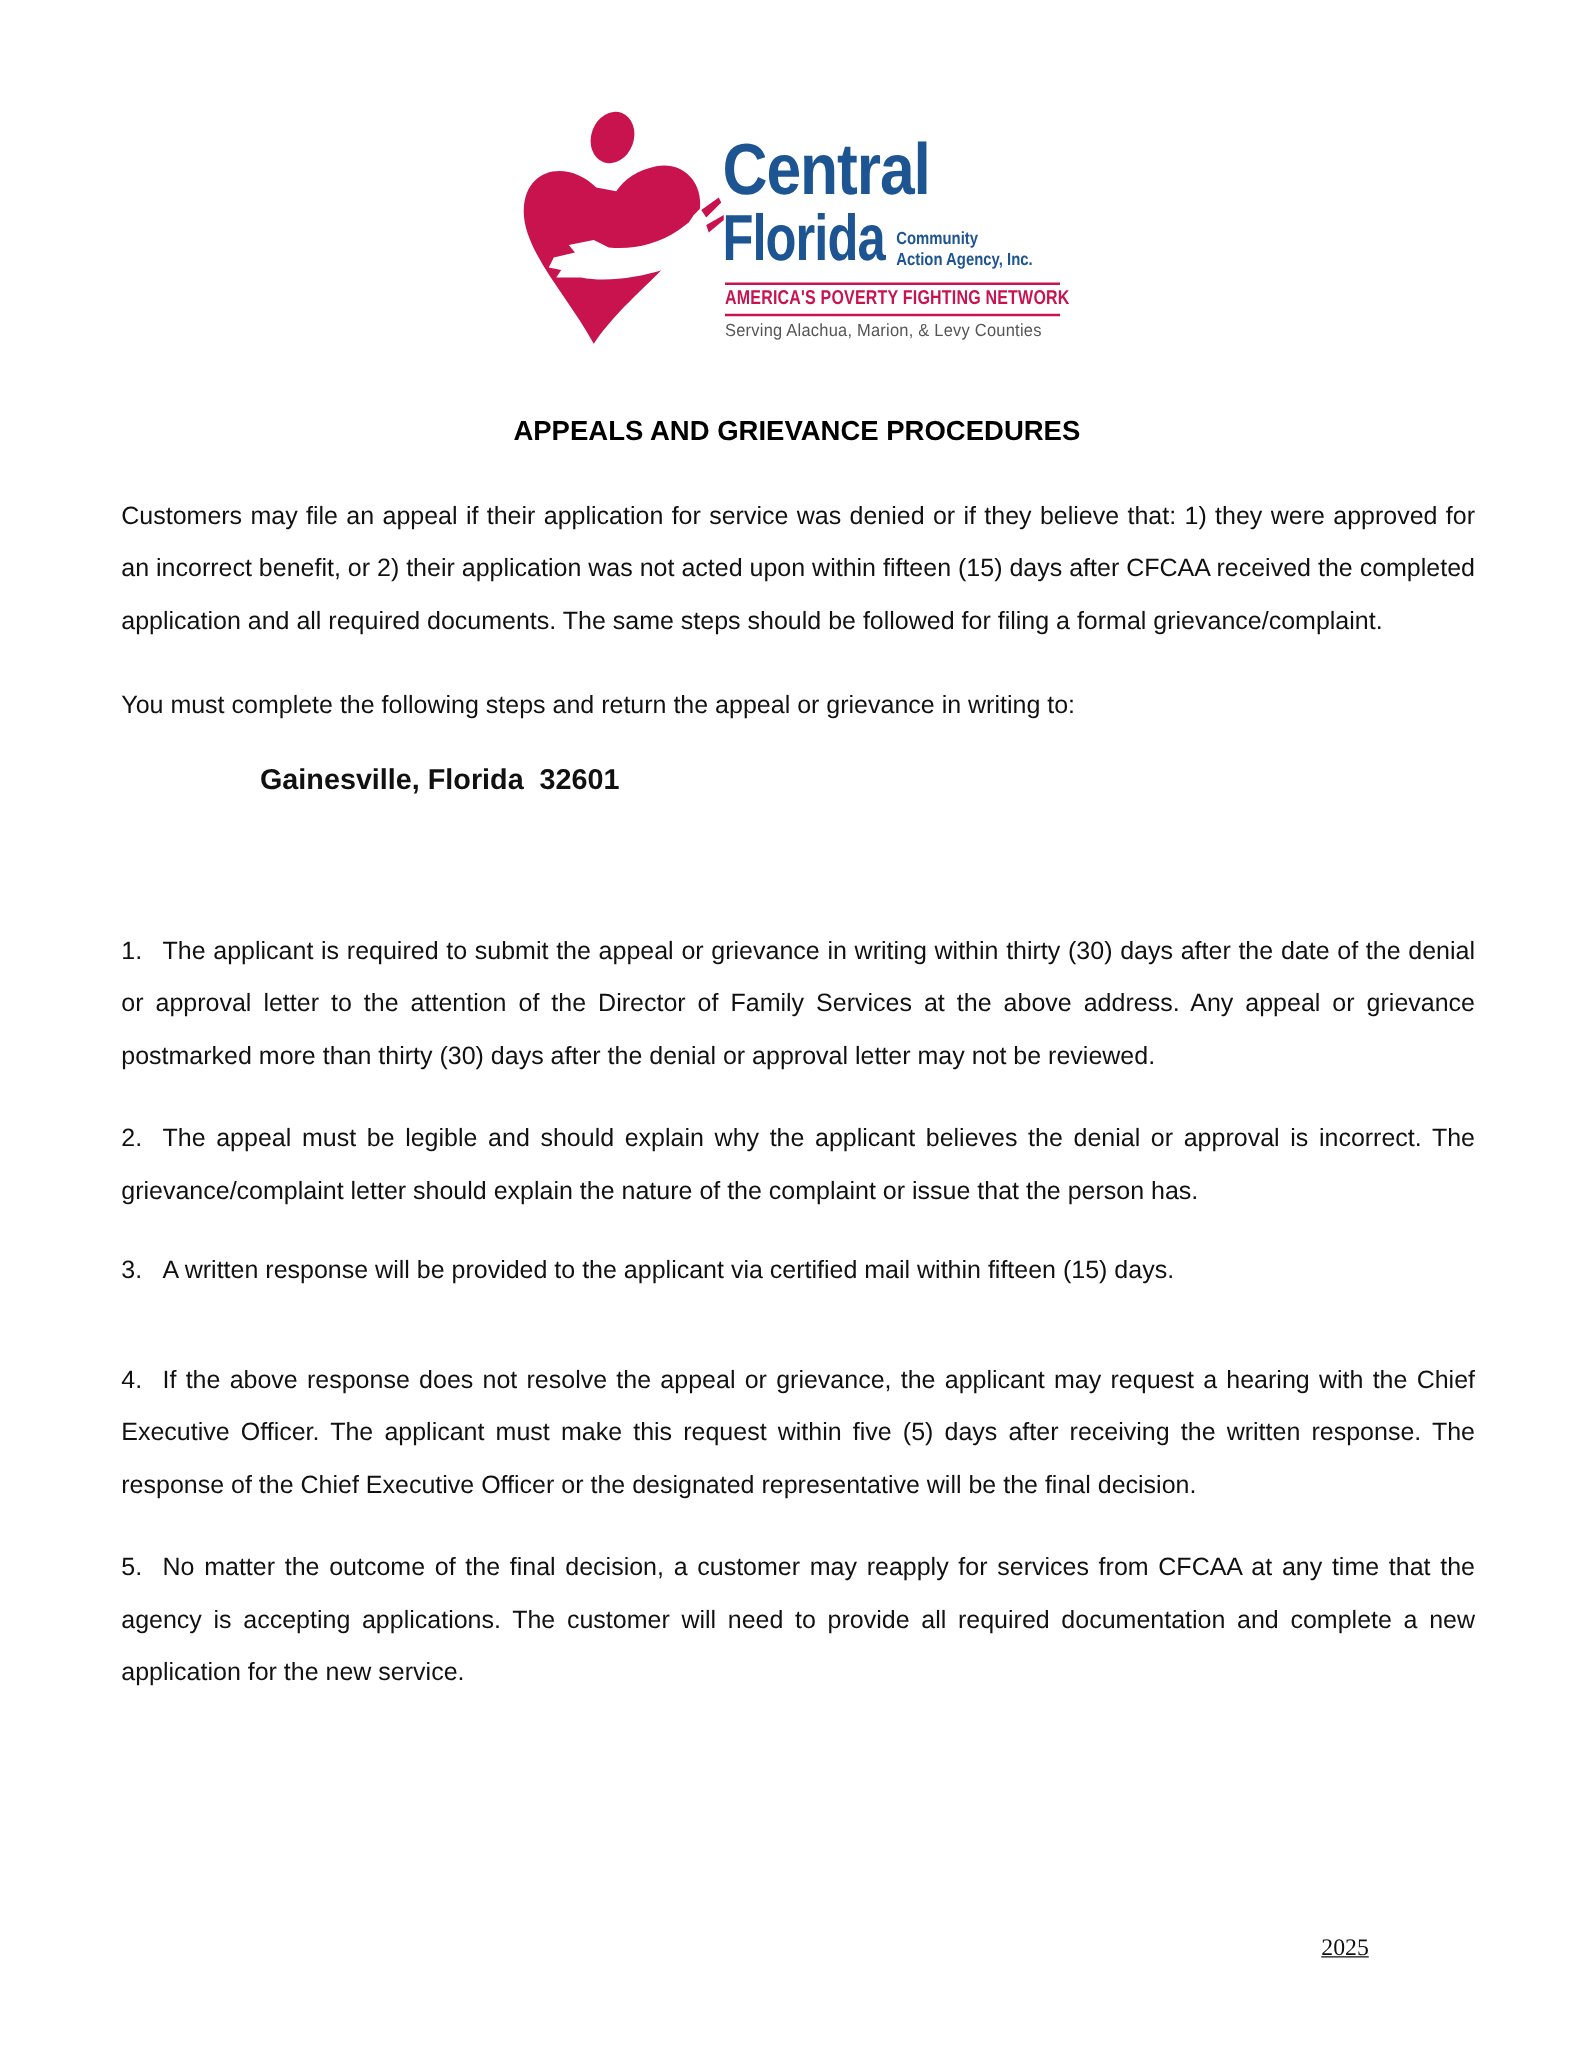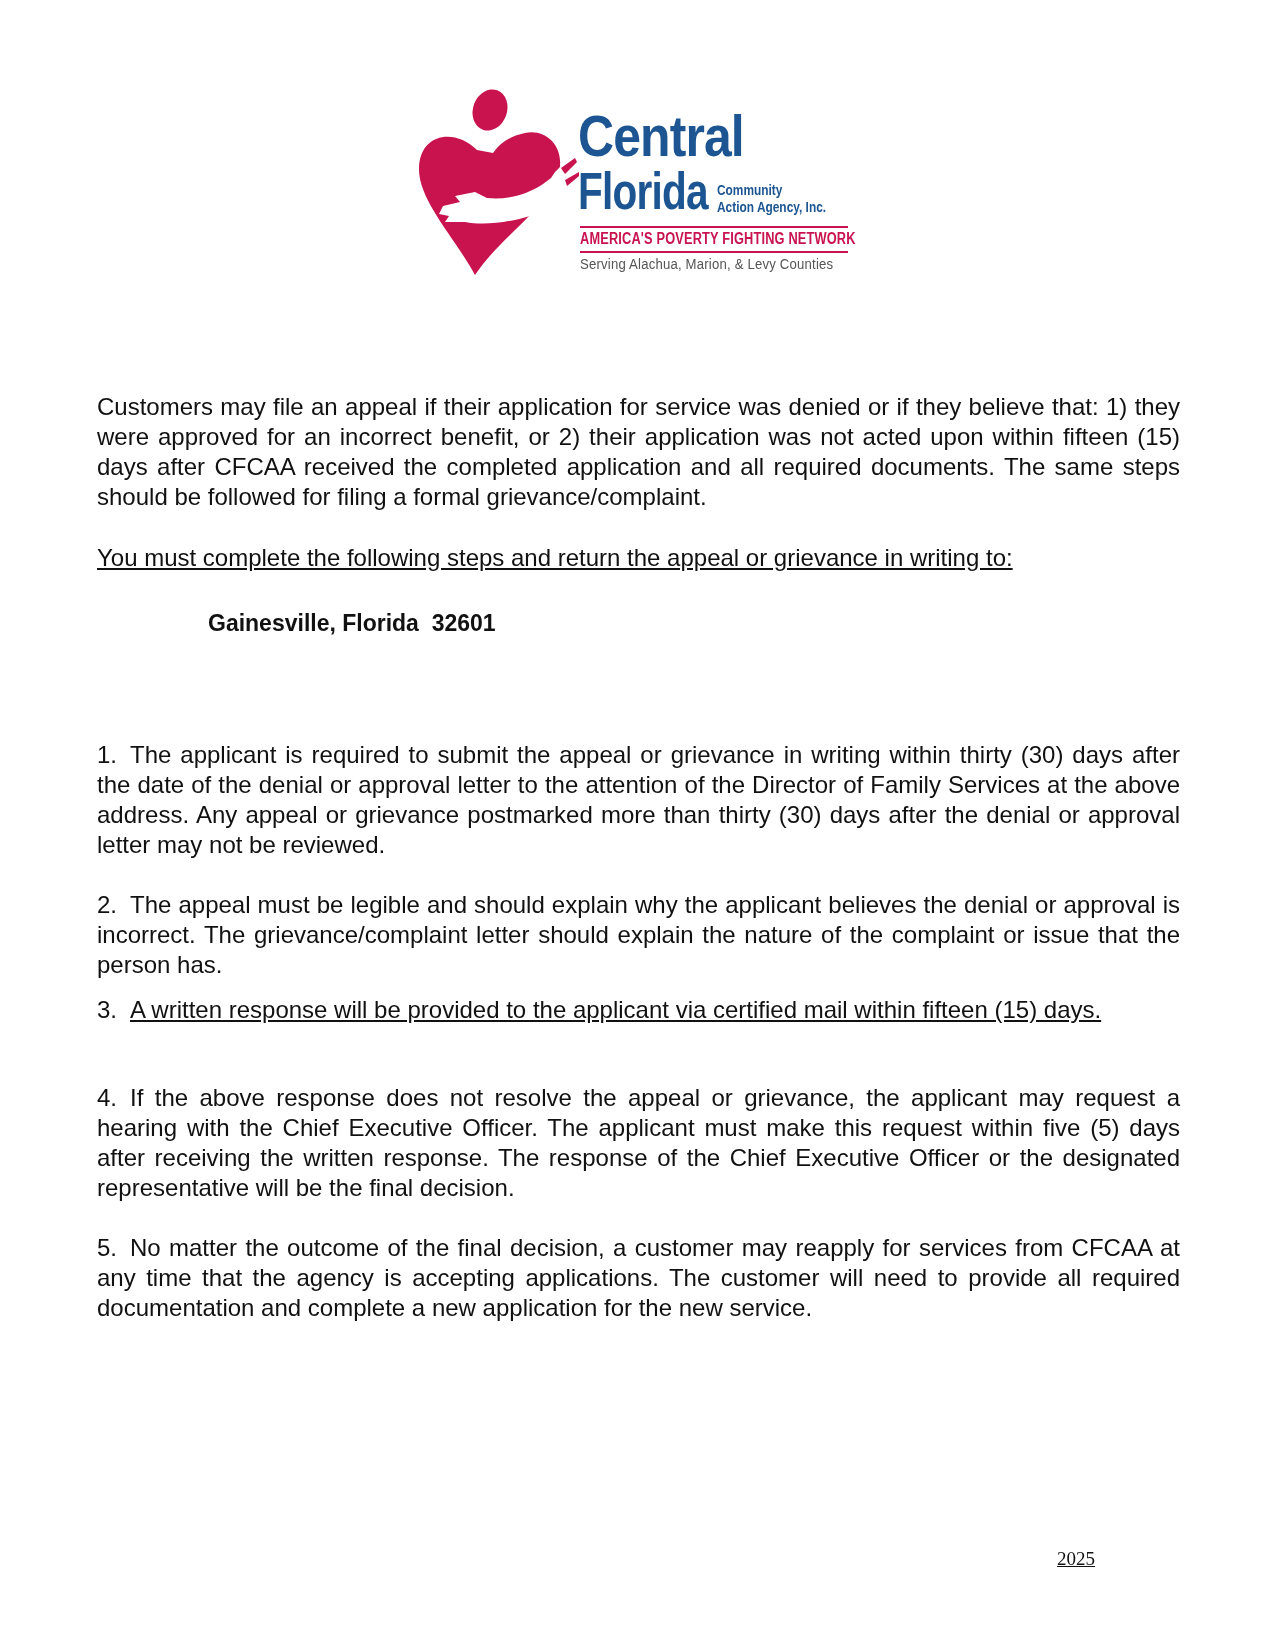--- a/index.html
+++ b/index.html
@@ -21,23 +21,23 @@
   .logo .rule { position:absolute; left:165px; height:2px; background:#c8134f; width:268px; }
   .logo .tag { position:absolute; left:165px; top:143px; font-weight:bold; font-size:16px; line-height:16px;
         color:#c8134f; transform:scaleX(0.80); transform-origin:left top; white-space:nowrap; letter-spacing:0.2px; }
   .logo .serving { position:absolute; left:165px; top:168px; font-size:14px; line-height:16px; color:#555;
         white-space:nowrap; letter-spacing:0.2px; transform:scaleX(0.94); transform-origin:left top; }
 
   
   .title { position:absolute; left:0; width:1275px; top:330px; text-align:center;
            font-weight:bold; font-size:22px; line-height:30px; color:#000; }
 
-  .para { position:absolute; left:97px; width:1083px; font-size:24px; line-height:30px;
+  .para { position:absolute; left:97px; width:1083px; font-size:20px; line-height:42px;
           text-align:justify; color:#111; }
-  .para.nojust { text-align:left;text-decoration:underline; }
+  .para.nojust { text-align:left; }
   .address { position:absolute; left:208px; top:606px; font-weight:bold; font-size:23px; line-height:35px; color:#111; }
   .address div { white-space:pre; }
   .num { display:inline-block; width:33px; }
   .year { position:absolute; left:1057px; top:1548px; font-family:"Liberation Serif", serif; font-size:19px; color:#111;text-decoration:underline; }
 </style>
 </head>
 <body>
 
 <div class="page">
 
@@ -53,20 +53,21 @@
     <div class="cab">
       <div>Community</div>
       <div>Action Agency, Inc.</div>
     </div>
     <div class="rule" style="top:138px"></div>
     <div class="tag">AMERICA'S POVERTY FIGHTING NETWORK</div>
     <div class="rule" style="top:163px"></div>
     <div class="serving">Serving Alachua, Marion, &amp; Levy Counties</div>
   </div>
 
+  <div class="title">APPEALS AND GRIEVANCE PROCEDURES</div>
 
   <div class="para" style="top:392px">Customers may file an appeal if their application for service was denied or if they believe that: 1) they were approved for an incorrect benefit, or 2) their application was not acted upon within fifteen (15) days after CFCAA received the completed application and all required documents. The same steps should be followed for filing a formal grievance/complaint.</div>
 
   <div class="para nojust" style="top:543px">You must complete the following steps and return the appeal or grievance in writing to:</div>
 
   <div class="address">
     <div>Gainesville, Florida  32601</div>
   </div>
 
   <div class="para" style="top:740px">

